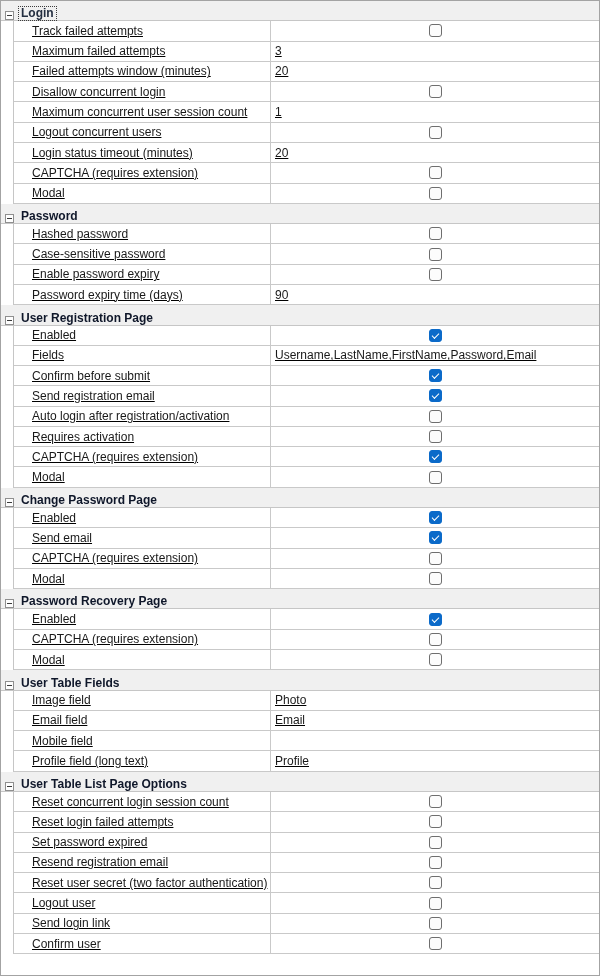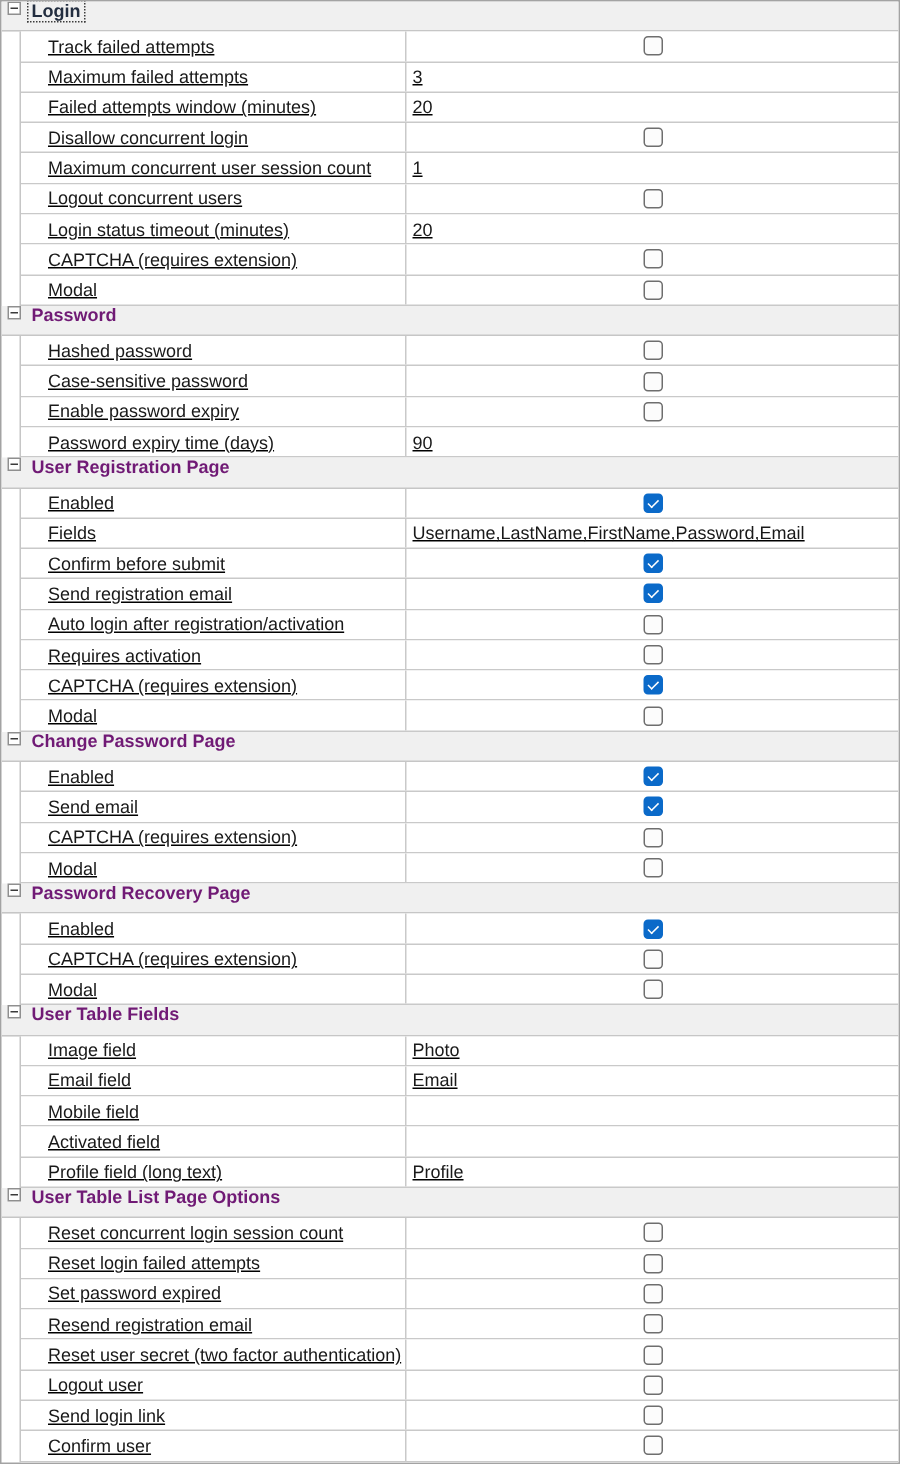--- a/index.html
+++ b/index.html
@@ -9,36 +9,36 @@
     border:1px solid #A3A3A3;
     background:#fff;
     font-family:"Liberation Sans", sans-serif;
     font-size:12px;
     overflow:hidden;
   }
   .grow {
     height:20.29px;
     background:#F0F0F0;
     border-bottom:1px solid #C6C6C6;
-    display:flex; align-items:flex-start;
+    display:flex; align-items:flex-end;
     padding-left:4px;
     cursor:default;
   }
   .collapse {
     width:9px; height:9px; flex:none;
     border:1px solid #8F8F8F; background:#FEFEFE;
     position:relative;
   }
   .collapse::after {
     content:""; position:absolute; left:1px; top:3px;
     width:5px; height:1px; background:#3A3A3A;
   }
   .glabel {
     font-weight:bold;
-    color:#701a75;
+    color:#0f172a;
     margin-left:5px;
     padding:0 2px;
     white-space:nowrap;
     line-height:13px;
   }
   .glabel.focused {
     color:#232E40;
     outline:1px dotted #3c3c3c;
   }
   .sec-rows { margin-left:12px; border-left:1px solid #C6C6C6;text-decoration:underline; }
@@ -275,24 +275,20 @@
       </div>
       <div class="prow">
         <div class="lcell">Email field</div>
         <div class="vcell">Email</div>
       </div>
       <div class="prow">
         <div class="lcell">Mobile field</div>
         <div class="vcell"></div>
       </div>
       <div class="prow">
-        <div class="lcell">Activated field</div>
-        <div class="vcell"></div>
-      </div>
-      <div class="prow">
         <div class="lcell">Profile field (long text)</div>
         <div class="vcell">Profile</div>
       </div>
     </div>
     <div class="grow">
       <span class="collapse"></span>
       <span class="glabel">User Table List Page Options</span>
     </div>
     <div class="sec-rows">
       <div class="prow">

